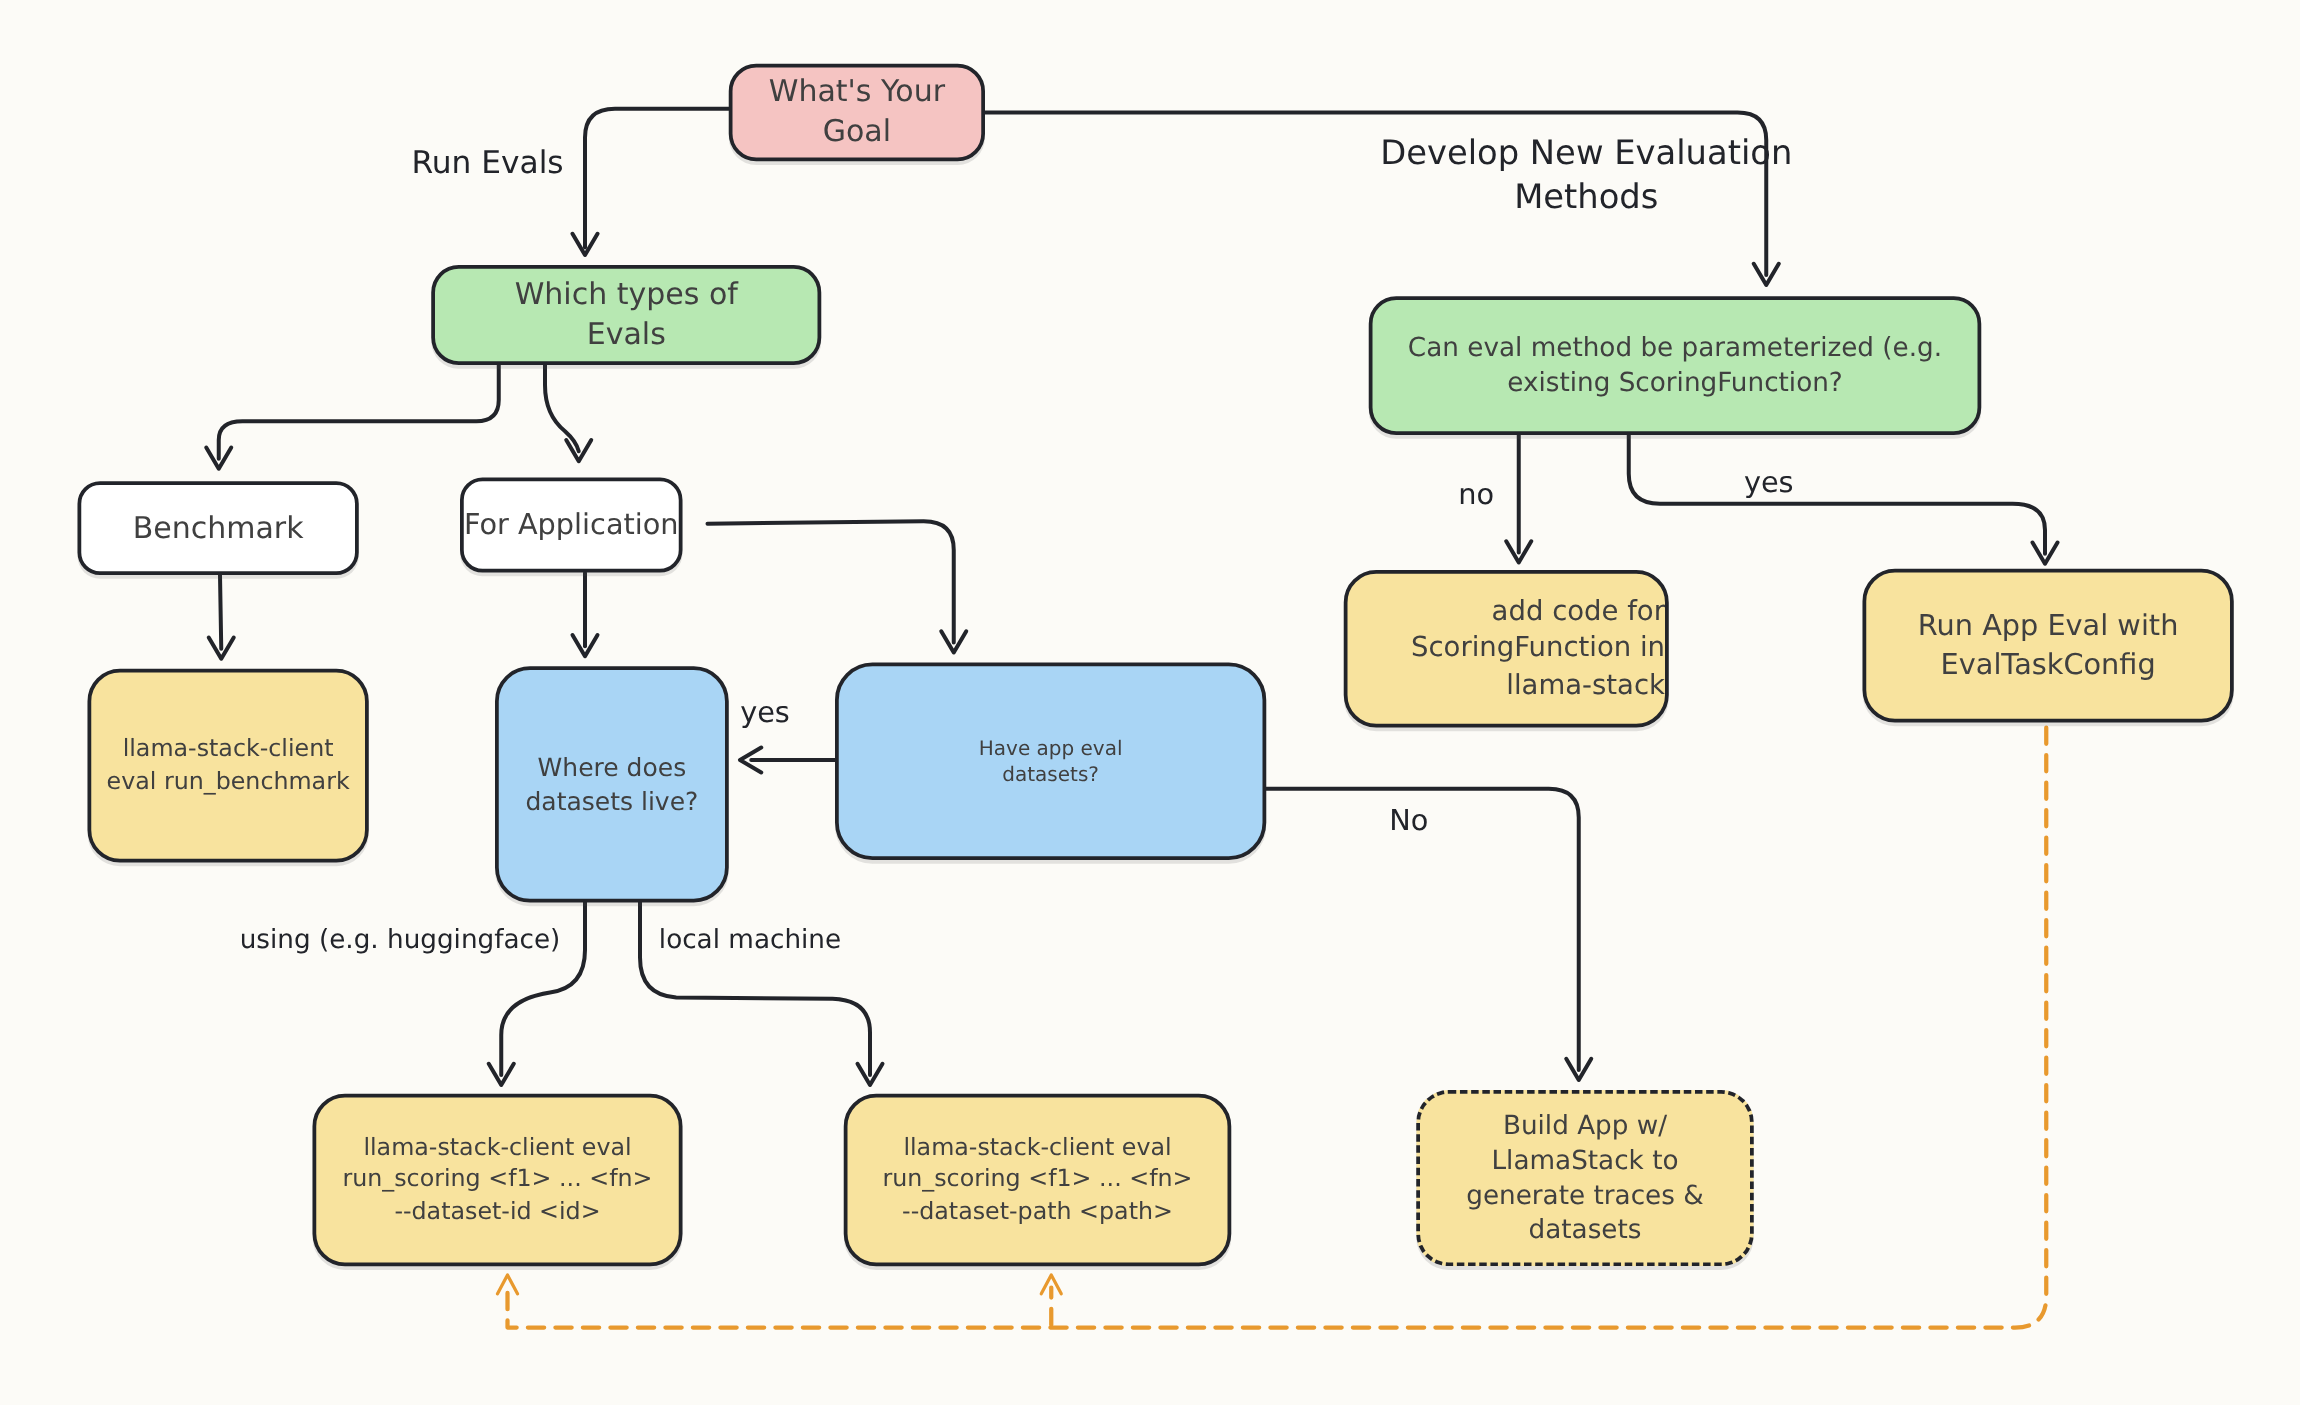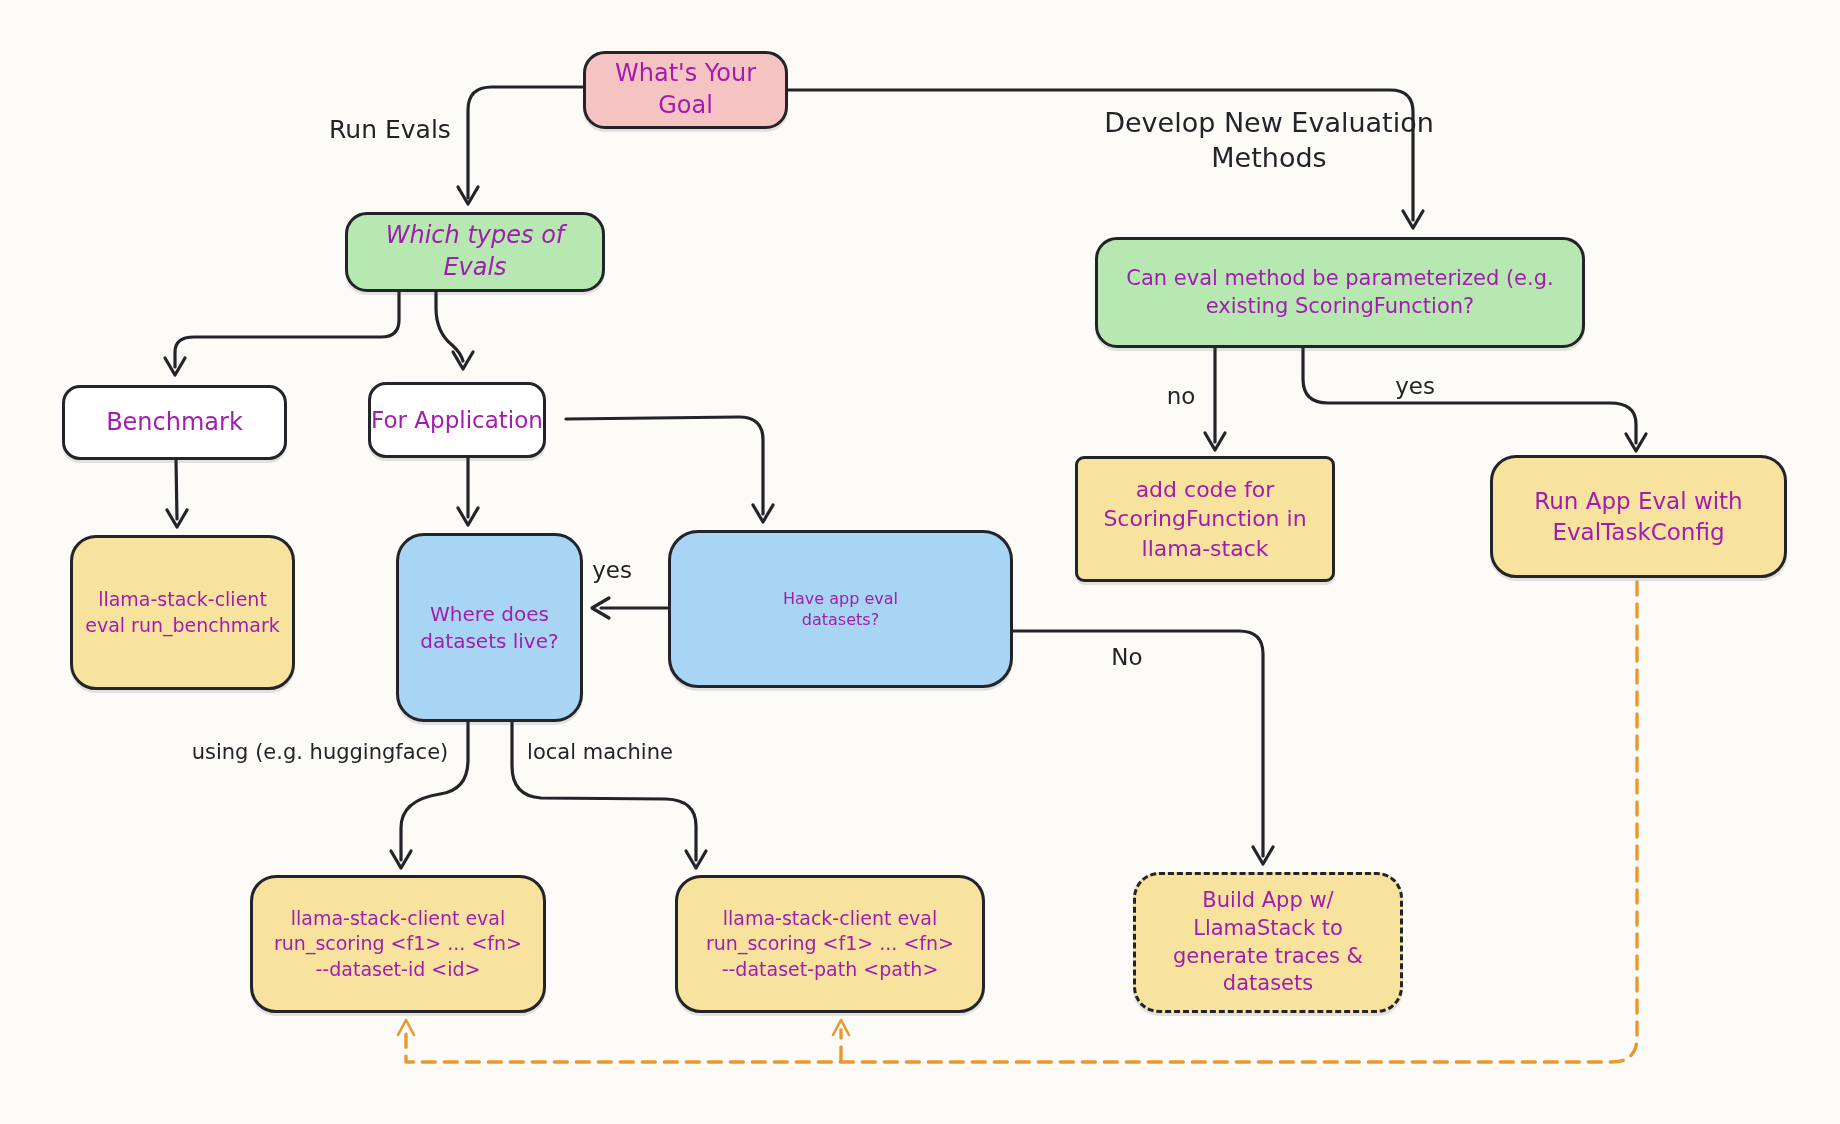--- a/index.html
+++ b/index.html
@@ -15,21 +15,21 @@
   }
   svg.edges{position:absolute;left:0;top:0;z-index:1;}
   .edge{fill:none;stroke:#22242a;stroke-width:3.2;stroke-linecap:round;stroke-linejoin:round;}
   .edge.orange{stroke:#e8992e;stroke-width:3.4;stroke-dasharray:13 9;}
   .head{fill:none;stroke:#22242a;stroke-width:3.2;stroke-linecap:round;stroke-linejoin:round;}
   .head.orange{stroke:#e8992e;stroke-width:2.6;}
   .node{
     position:absolute;z-index:2;
     display:flex;flex-direction:column;align-items:center;justify-content:center;
     border:3px solid #22242a;border-radius:22px;
-    color:#a21caf;text-align:center;line-height:1.32;
+    color:#404040;text-align:center;line-height:1.32;
     box-shadow:0 3px 0 rgba(80,80,80,0.15);
     box-sizing:border-box;
   }
   .node span{display:block;white-space:nowrap;}
   .pink{background:#f5c4c2;}
   .green{background:#b7e8b2;}
   .blue{background:#a9d5f5;}
   .yellow{background:#f8e39e;}
   .white{background:#ffffff;}
   .dashed{border-style:dashed;}
@@ -89,21 +89,21 @@
     <polyline class="head orange" points="398,1035 406,1020 414,1035"></polyline>
     <path class="edge orange" d="M 841 1060 L 841 1030"></path>
     <polyline class="head orange" points="833,1035 841,1020 849,1035"></polyline>
   </svg>
 
   <div class="node pink" style="left:583px;top:51px;width:205px;height:78px;font-size:24px;">
     <span>What's Your</span>
     <span>Goal</span>
   </div>
 
-  <div class="node green" style="left:345px;top:212px;width:260px;height:80px;font-size:24px;font-style:italic;">
+  <div class="node green" style="left:345px;top:212px;width:312px;height:80px;font-size:24px;">
     <span>Which types of</span>
     <span>Evals</span>
   </div>
 
   <div class="node green" style="left:1095px;top:237px;width:490px;height:111px;font-size:21px;">
     <span>Can eval method be parameterized (e.g.</span>
     <span>existing ScoringFunction?</span>
   </div>
 
   <div class="node white" style="left:62px;top:385px;width:225px;height:75px;font-size:24px;border-radius:18px;">
@@ -122,21 +122,21 @@
   <div class="node blue" style="left:396px;top:533px;width:187px;height:189px;font-size:20px;border-radius:28px;">
     <span>Where does</span>
     <span>datasets live?</span>
   </div>
 
   <div class="node blue" style="left:668px;top:530px;width:345px;height:158px;font-size:16px;border-radius:30px;">
     <span>Have app eval</span>
     <span>datasets?</span>
   </div>
 
-  <div class="node yellow" style="left:1075px;top:456px;width:260px;height:126px;font-size:22px;border-radius:9px;">
+  <div class="node yellow" style="left:1075px;top:456px;width:260px;height:126px;font-size:22px;border-radius:26px;align-items:flex-end;">
     <span>add code for</span>
     <span>ScoringFunction in</span>
     <span>llama-stack</span>
   </div>
 
   <div class="node yellow" style="left:1490px;top:455px;width:297px;height:123px;font-size:23px;border-radius:26px;">
     <span>Run App Eval with</span>
     <span>EvalTaskConfig</span>
   </div>
 

